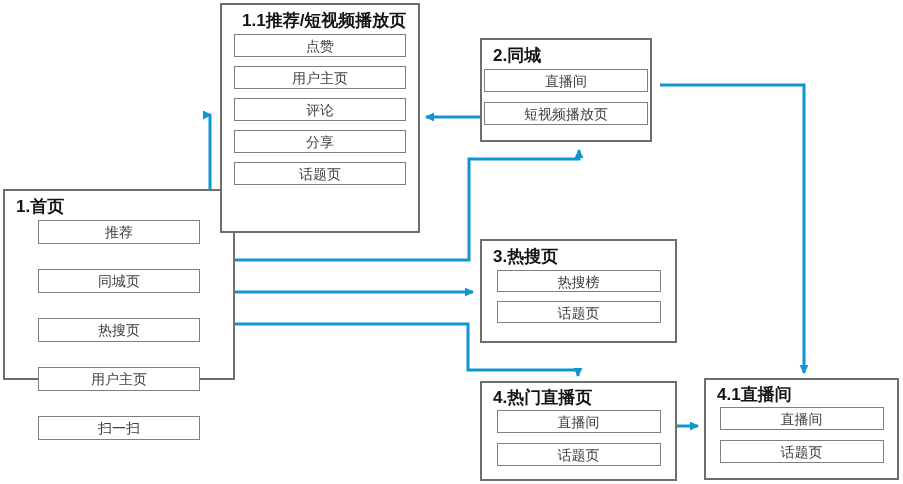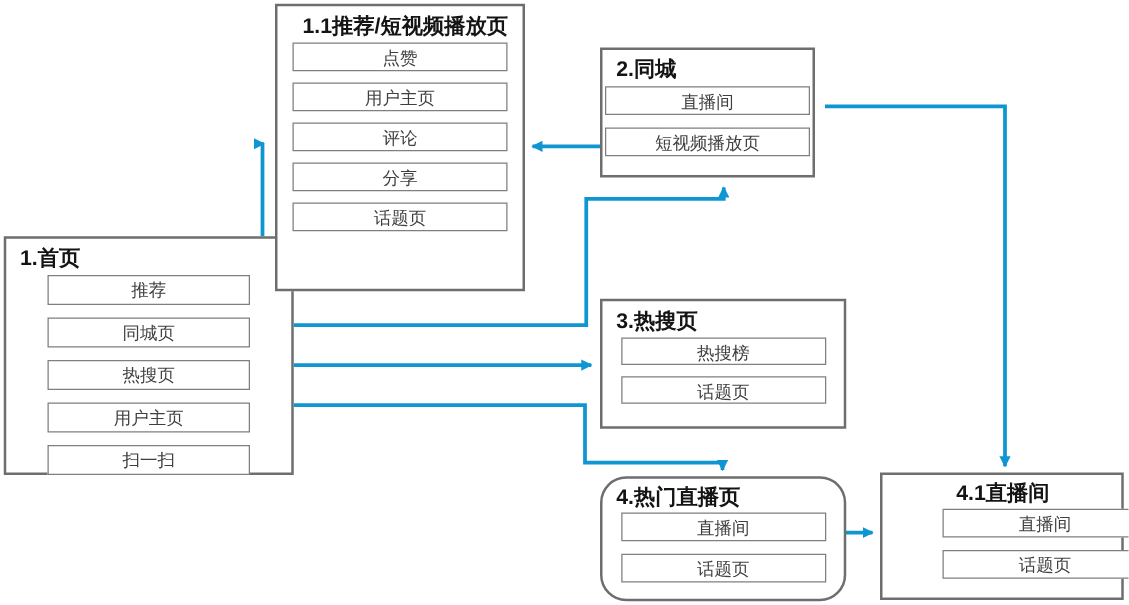--- a/index.html
+++ b/index.html
@@ -13,37 +13,37 @@
     font-weight:bold;font-size:17px;line-height:1.1;color:#141414;
     padding:7px 6px 3px 11px;white-space:nowrap;
   }
   .node-item{
     box-sizing:border-box;border:1px solid #7f7f7f;background:#ffffff;
     height:24px;line-height:22px;text-align:center;font-size:14px;color:#3f3f3f;
     margin:0 auto 9px auto;white-space:nowrap;
   }
   
   #node-home{left:3px;top:189px;width:232px;height:191px;}
-  #node-home .node-item{width:162px;height:24px;margin-bottom:10px;}
+  #node-home .node-item{width:162px;height:24px;margin-bottom:25px;}
   
   #node-recommend-player{left:220px;top:3px;width:200px;height:230px;}
   #node-recommend-player .node-title{padding-left:20px;letter-spacing:0;}
   #node-recommend-player .node-item{width:172px;height:23px;margin-bottom:9px;}
   
   #node-local{left:480px;top:38px;width:172px;height:104px;}
   #node-local .node-item{width:164px;height:23px;margin-bottom:10px;}
   
   #node-hot-search{left:480px;top:239px;width:197px;height:104px;}
   #node-hot-search .node-item{width:164px;height:22px;margin-bottom:9px;}
   
-  #node-hot-live{left:480px;top:381px;width:197px;height:100px;border-radius:21px;}
+  #node-hot-live{left:480px;top:381px;width:197px;height:100px;}
   #node-hot-live .node-title{padding-top:6px;padding-bottom:2px;}
   #node-hot-live .node-item{width:164px;height:23px;margin-bottom:10px;}
   
-  #node-live-room{left:704px;top:378px;width:195px;height:102px;padding-left:48px;}
+  #node-live-room{left:704px;top:378px;width:195px;height:102px;}
   #node-live-room .node-title{padding-top:6px;padding-bottom:2px;}
   #node-live-room .node-item{width:164px;height:23px;margin-bottom:10px;}
 </style>
 </head>
 <body>
 
 <div class="canvas">
 
   <svg class="edges-layer" width="903" height="484" viewBox="0 0 903 484" xmlns="http://www.w3.org/2000/svg">
     <defs>

